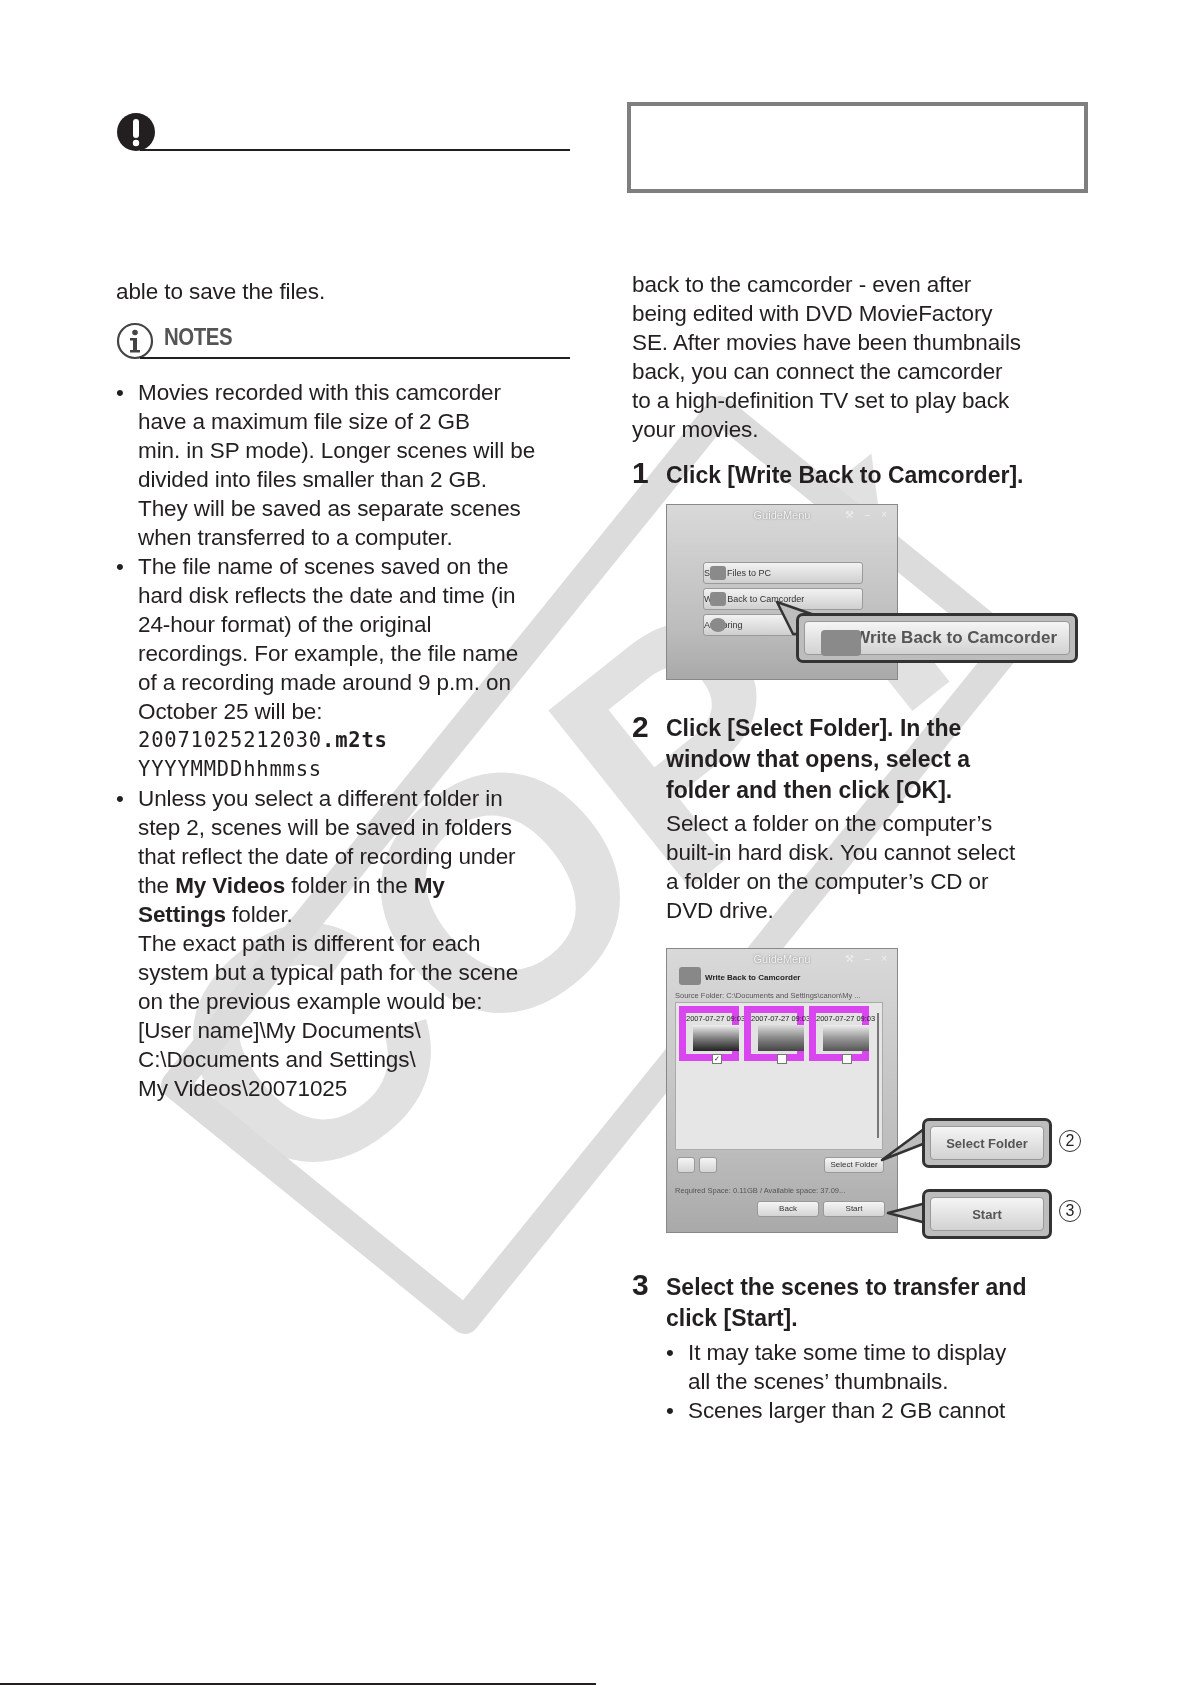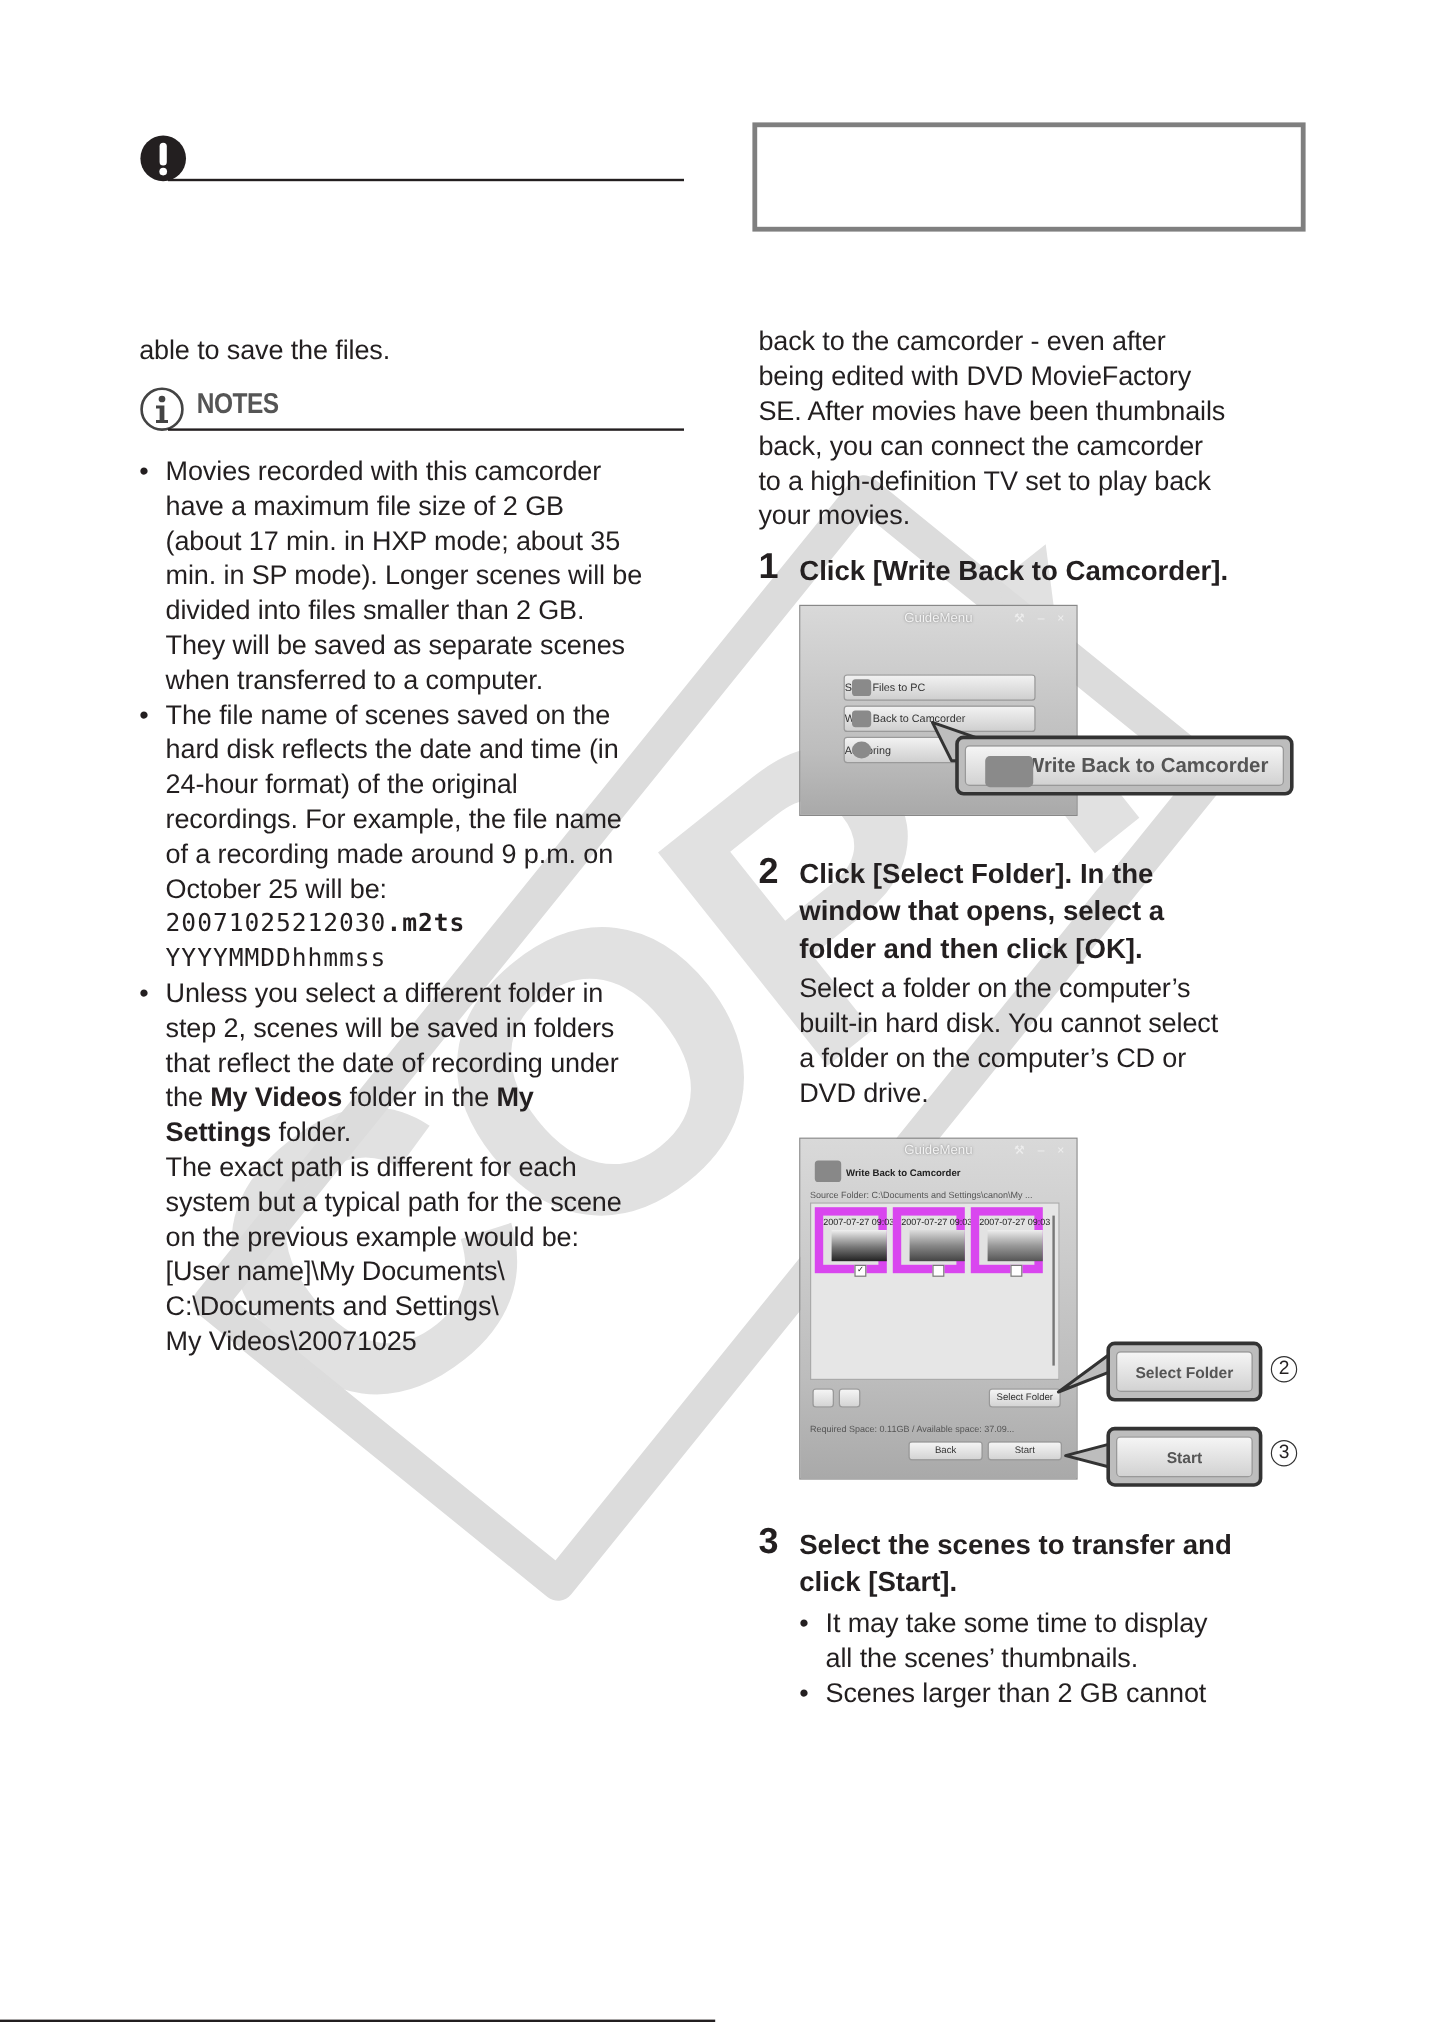--- a/index.html
+++ b/index.html
@@ -62,21 +62,20 @@
     <circle cx="19" cy="10.5" r="2.8" fill="#444"></circle>
     <path d="M14 16 h7 v12 h3 v2.5 h-10 v-2.5 h3 v-9.5 h-3z" fill="#444"></path>
   </svg>
   <div class="abs notes-label" style="left:164px;top:323px;">NOTES</div>
   <div class="rule" style="left:140px;top:357px;width:430px;"></div>
 
   <ul class="bullets body-text abs" style="left:116px;top:378px;width:470px;">
     <li>
       <div>Movies recorded with this camcorder</div>
       <div>have a maximum file size of 2 GB</div>
-      <div>(about 17 min. in HXP mode; about 35</div>
       <div>min. in SP mode). Longer scenes will be</div>
       <div>divided into files smaller than 2 GB.</div>
       <div>They will be saved as separate scenes</div>
       <div>when transferred to a computer.</div>
     </li>
     <li>
       <div>The file name of scenes saved on the</div>
       <div>hard disk reflects the date and time (in</div>
       <div>24-hour format) of the original</div>
       <div>recordings. For example, the file name</div>

